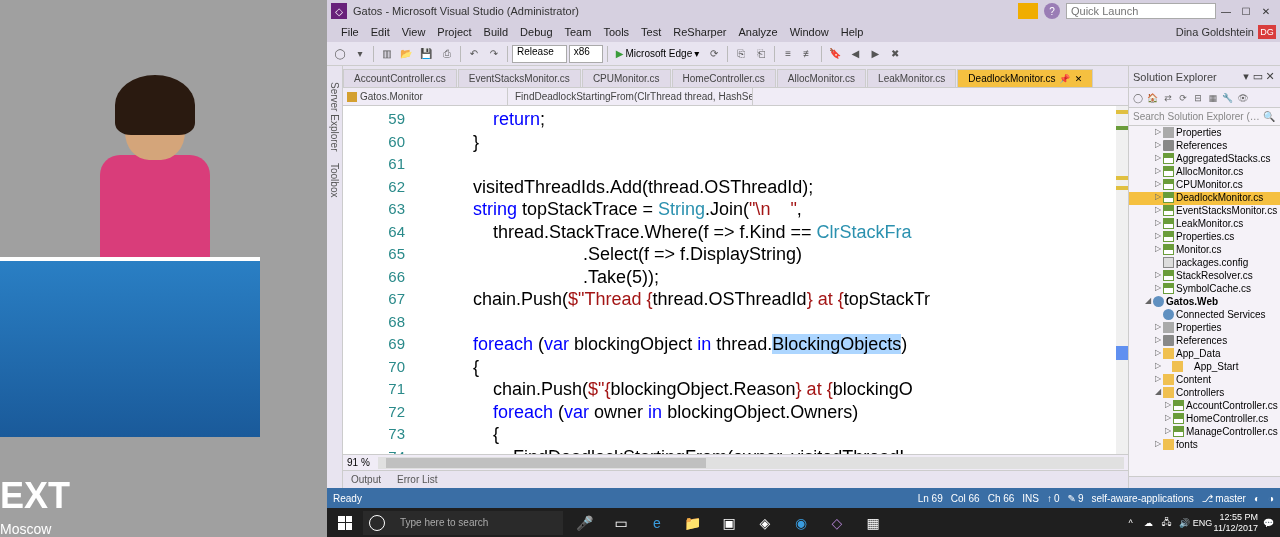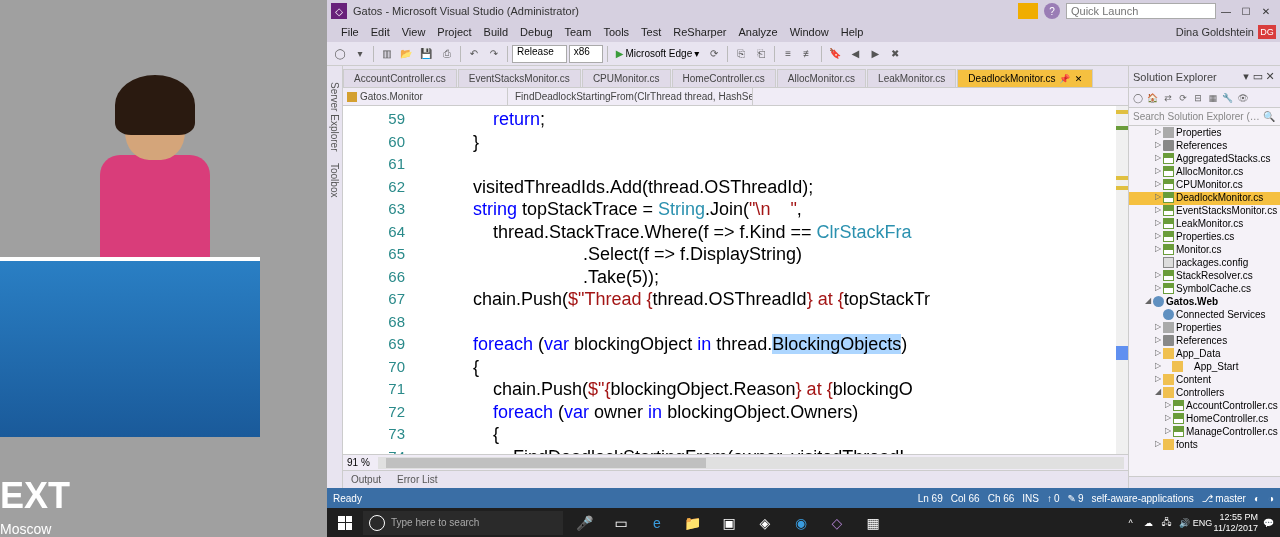--- a/index.html
+++ b/index.html
@@ -109,21 +109,21 @@
 .status-bar .sp { flex: 1; }
 .status-right { display: flex; align-items: center; gap: 8px; margin-left:auto;}
 .badge-count { display: flex; align-items: center; gap: 2px; }
 .git-branch { display: flex; align-items: center; gap: 2px; }
 
 
 .taskbar { position: absolute; left: 327px; right: 0; bottom: 0; height: 29px; background: #1f1f1f; display: flex; align-items: center; color: #fff; font-size: 10px; }
 .start-btn { width: 36px; height: 29px; display: flex; align-items: center; justify-content: center; cursor: pointer; }
 .win-logo { width: 14px; height: 14px; display: grid; grid-template: 1fr 1fr / 1fr 1fr; gap: 1px; }
 .win-logo div { background: #fff; }
-.search-box { flex: 0 0 200px; height: 24px; background: #2a2a2a; display: flex; align-items: center; padding: 0 6px; gap: 6px; color: #aaa; margin-right: 4px;}
+.search-box { flex: 0 0 200px; height: 24px; background: #2a2a2a; display: flex; align-items: center; padding: 0 6px; gap: 15px; color: #aaa; margin-right: 4px;}
 .cortana { width: 16px; height: 16px; border: 1.5px solid #fff; border-radius: 50%; }
 .task-btn { width: 36px; height: 29px; display: flex; align-items: center; justify-content: center; cursor: pointer; font-size: 14px; }
 .tray { margin-left: auto; display: flex; align-items: center; gap: 4px; padding: 0 4px; font-size: 9px;}
 .tray-icon { width: 14px; height: 14px; display:flex; align-items:center; justify-content:center;}
 .clock { text-align: right; line-height: 11px; font-size: 9px; }
 
 </style>
 </head>
 <body>
 

